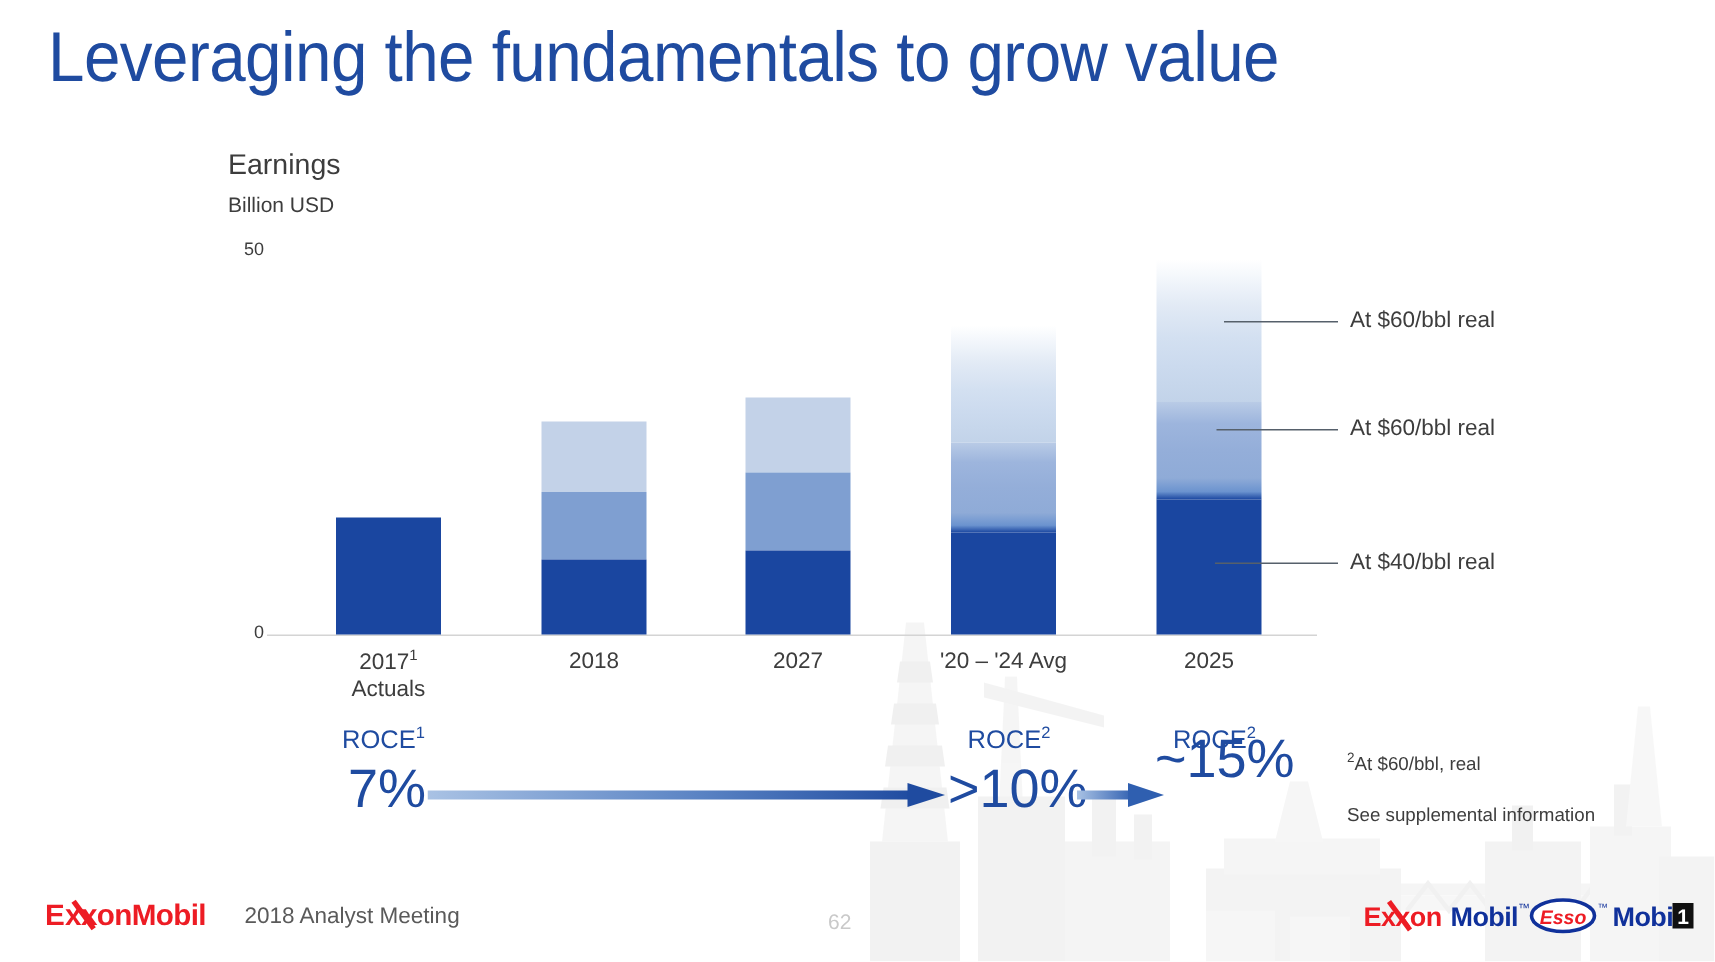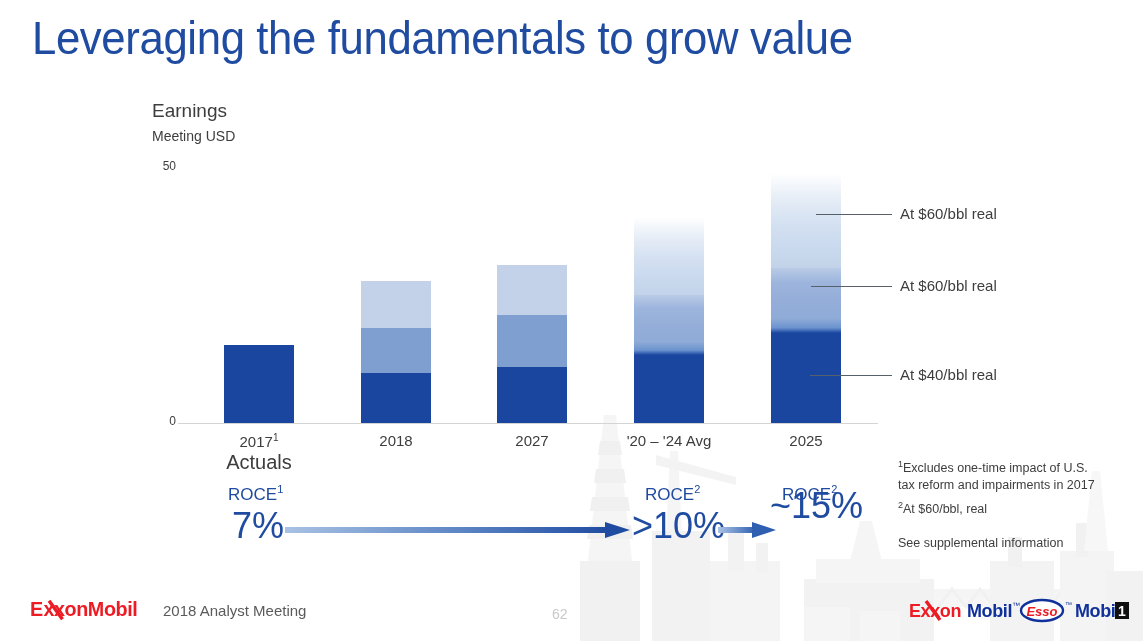--- a/index.html
+++ b/index.html
@@ -88,21 +88,21 @@
     background: linear-gradient(to bottom,
        #ffffff 0%, #f2f6fb 14%, #e2eaf5 32%, #d3e0f1 55%, #cbdaee 75%, #c2d3e9 100%);
   }
 
   .xlabel {
     position: absolute;
     font-size: 15px; color: #3d3d3d;
     text-align: center; width: 160px;
   }
   .xlabel .sup { font-size: 10px; vertical-align: super; }
-  .xlabel .sub2 { display: block; font-size: 20px; margin-top: 1px; }
+  .xlabel .sub2 { display: block; font-size: 15px; margin-top: 1px; }
 
   
   .callout { position: absolute; height: 18px; }
   .callout .leader {
     position: absolute; left: 0; top: 8px;
     height: 1px; background: #56606b;
   }
   .callout .ctext {
     position: absolute; top: -1px;
     font-size: 15px; color: #3d3d3d; white-space: nowrap;
@@ -192,21 +192,21 @@
 
       <path d="M532 60 L540 60 L548 140 L524 140 Z" fill="#f0f0f0"></path>
     </g>
   </svg>
 
   <div id="title">Leveraging the fundamentals to grow value</div>
 
   <div id="chart-area">
 
     <div id="chart-title">Earnings</div>
-    <div id="chart-subtitle">Meeting USD</div>
+    <div id="chart-subtitle">Billion USD</div>
 
     <div class="ytick" id="ytick-50">50</div>
     <div class="ytick" id="ytick-0">0</div>
 
     <div id="axis-line"></div>
 
     <div class="bar" style="left:224px;">
       <div class="bar-seg seg-dark" style="height:78px;"></div>
     </div>
 
@@ -296,24 +296,20 @@
     </defs>
     <rect x="0" y="8" width="38" height="6" fill="url(#agrad2)"></rect>
     <path d="M34 3 L58 11 L34 19 Z" fill="#2f5fb0"></path>
   </svg>
 
   <div class="roce-label" style="left:782px; top:483px;">
     <span>ROCE</span><span class="sup">2</span>
   </div>
   <div class="roce-value" style="left:770px; top:488px;">~15%</div>
 
-  <div class="footnote" style="left:898px; top:441px; width:230px;">
-    <span class="sup">1</span><span>Excludes one-time impact of  U.S.
-tax reform and impairments in 2017</span>
-  </div>
   <div class="footnote" style="left:898px; top:482px; width:230px;">
     <span class="sup">2</span><span>At $60/bbl, real</span>
   </div>
   <div class="footnote" style="left:898px; top:518px; width:230px;">
     <span>See supplemental information</span>
   </div>
 
   <svg id="footer-logo" viewBox="0 0 230 34" aria-hidden="true">
     <text x="0" y="26" font-family="'Liberation Sans', sans-serif" font-size="28" font-weight="bold" fill="#ED1C24" letter-spacing="-0.6">E</text>
     <text x="19" y="26" font-family="'Liberation Sans', sans-serif" font-size="28" font-weight="bold" fill="#ED1C24" letter-spacing="-0.6">x</text>

